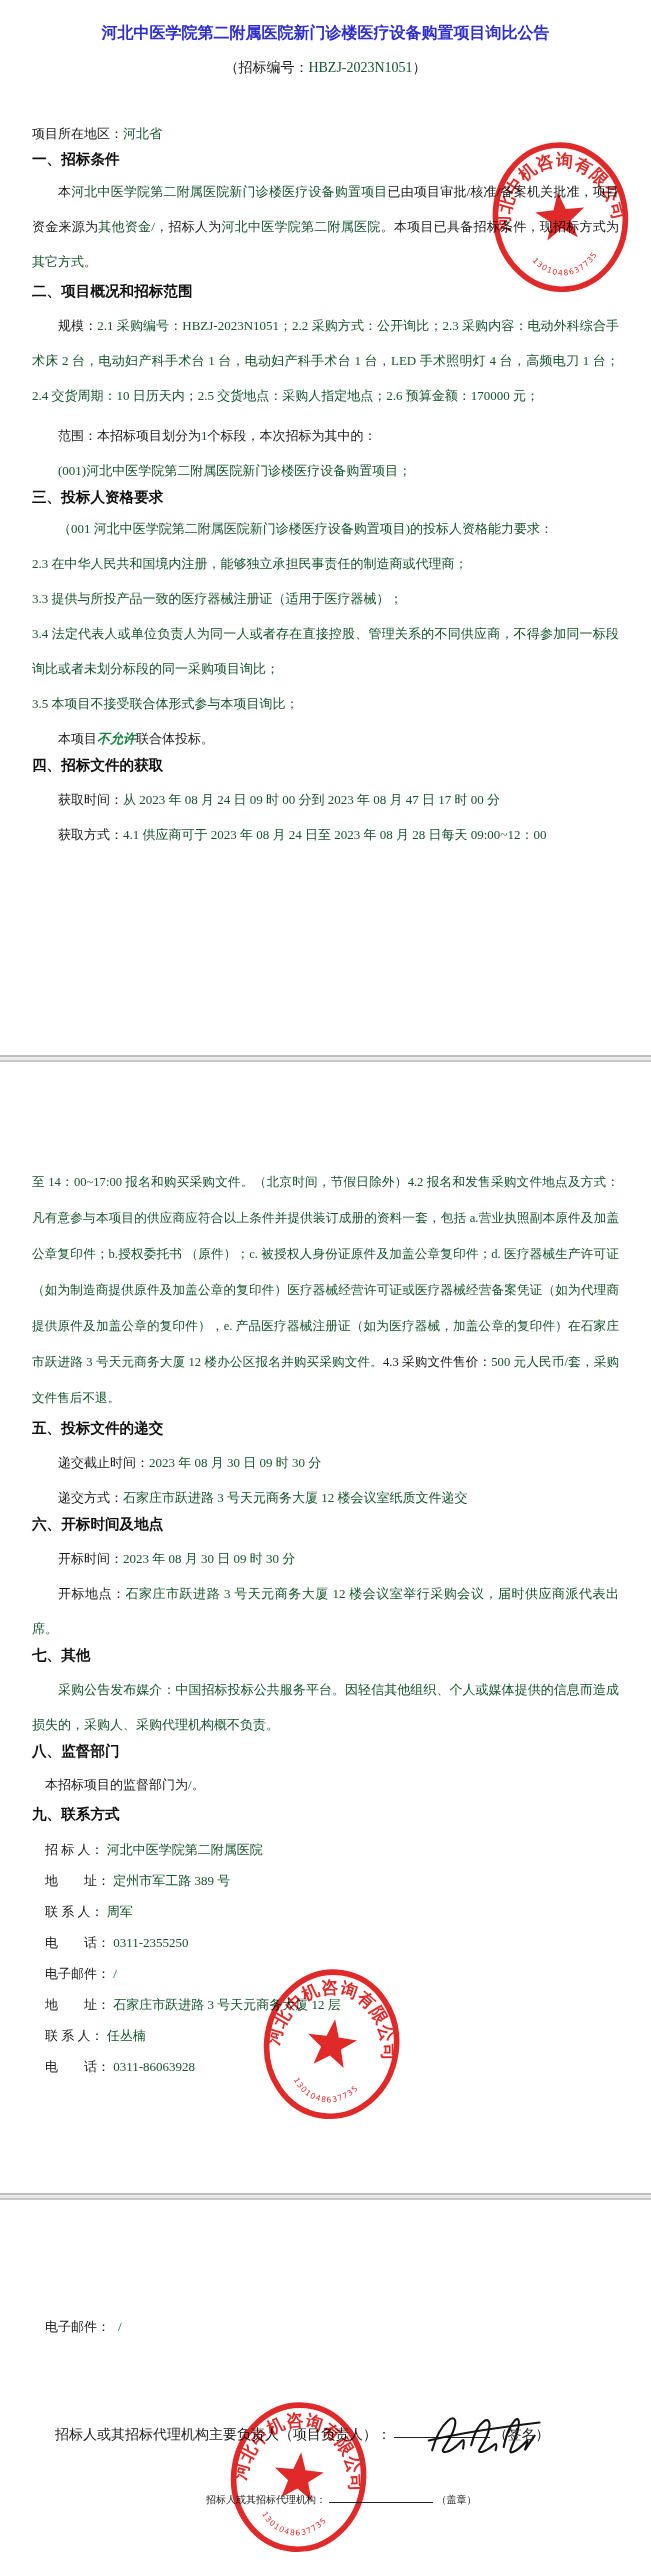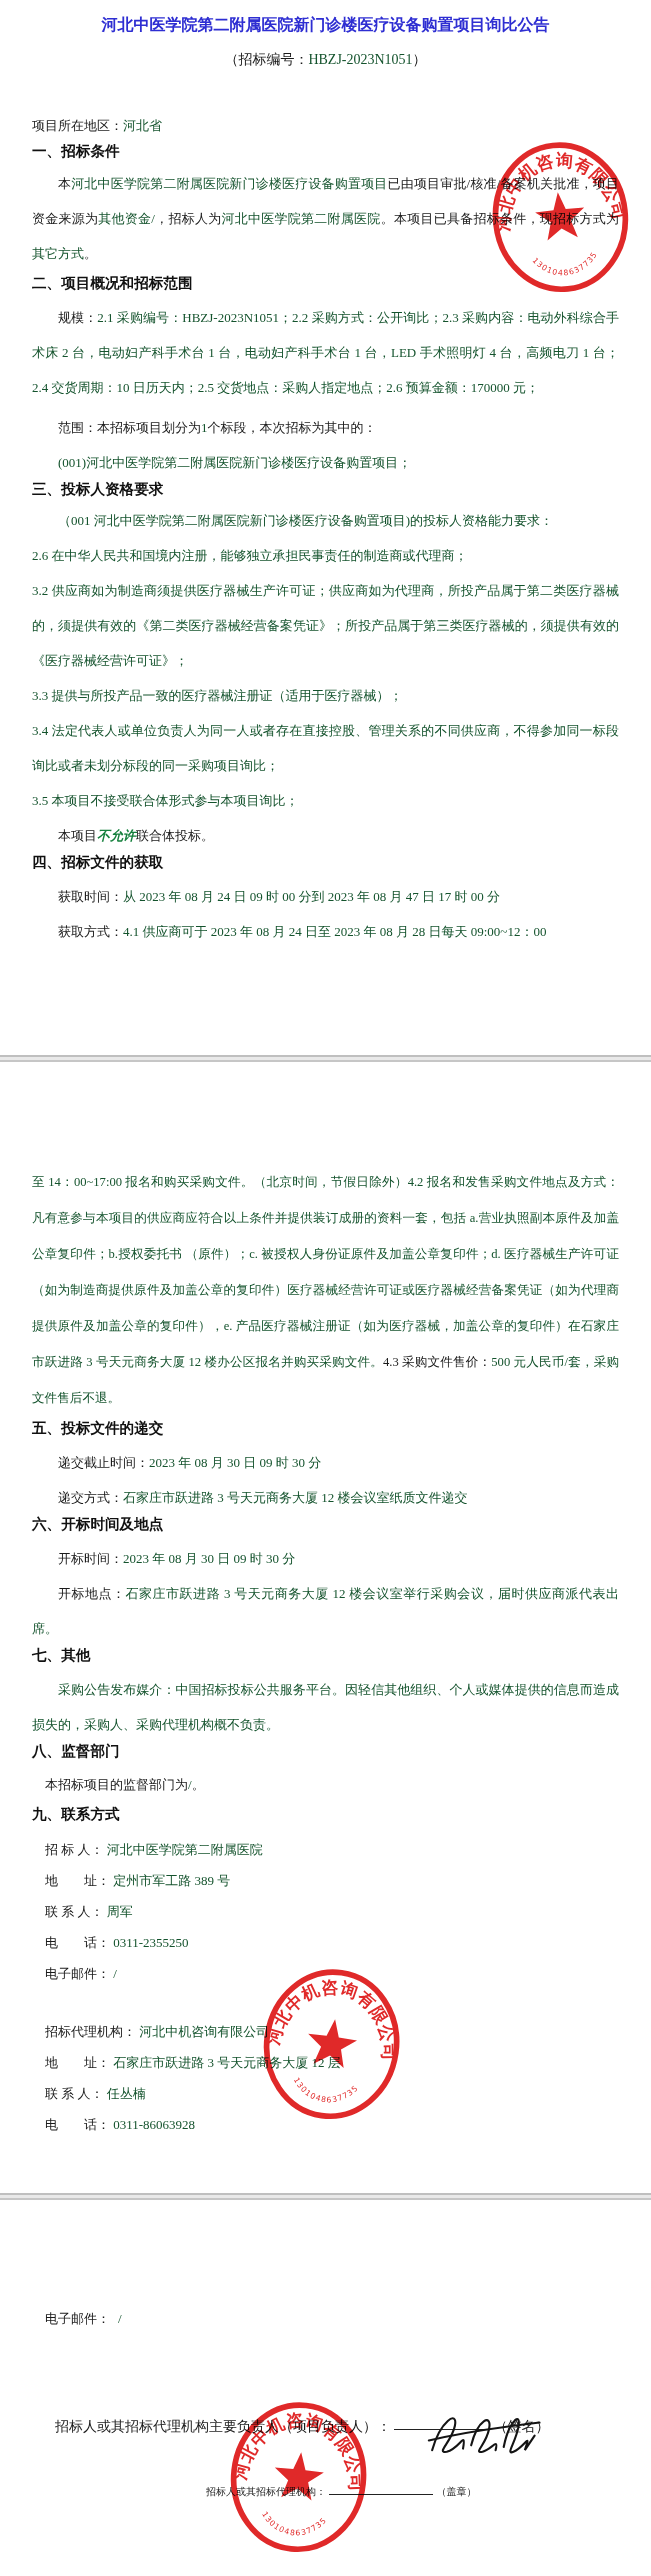--- a/index.html
+++ b/index.html
@@ -2,21 +2,21 @@
 <html style="font-size:13px"><head>
 <meta charset="utf-8">
 <style>
   html,body{margin:0;padding:0;background:#ffffff;}
   .doc{
     position:relative;width:651px;height:2576px;background:#fff;
     font-family:"Liberation Serif","DejaVu Serif",serif;
     color:#1a1a1a;font-size:13px;overflow:hidden;
   }
   .page{position:absolute;left:0;width:651px;}
-  .inner{padding:0 32px;}
+  .inner{padding:8px 32px;}
   .title{padding-top:13px;text-align:center;font-size:16px;font-weight:bold;color:#2e2ed2;line-height:24px;}
   .subtitle{margin-top:12px;text-align:center;font-size:14px;line-height:21px;}
   .region{margin-top:46px;line-height:19.5px;}
   .h{font-weight:bold;font-size:14.6px;line-height:19.5px;margin-top:6px;color:#111;}
   .p{line-height:35px;text-align:justify;}
   .mt6{margin-top:4.9px;} .mt8{margin-top:6.5px;} .mt4{margin-top:3.2px;} .mt0{margin-top:0;}
   .ind{text-indent:26px;}
   .ind1{text-indent:13px;}
   .seg-k{color:#1a1a1a;text-align:right;}
   .seg-b{color:#14532d;}
@@ -54,22 +54,21 @@
       <div class="h">一、招标条件</div>
       <div class="p ind mt6"><span class="seg-k">本</span><span class="seg-b">河北中医学院第二附属医院新门诊楼医疗设备购置项目</span><span class="seg-k">已由项目审批/核准/备案机关批准，项目资金来源为</span><span class="seg-b">其他资金/</span><span class="seg-k">，招标人为</span><span class="seg-b">河北中医学院第二附属医院</span><span class="seg-k">。本项目已具备招标条件，现招标方式为</span><span class="seg-b">其它方式</span><span class="seg-k">。</span></div>
 
       <div class="h mt4">二、项目概况和招标范围</div>
       <div class="p ind mt8"><span class="seg-k">规模：</span><span class="seg-b">2.1 采购编号：HBZJ-2023N1051；2.2 采购方式：公开询比；2.3 采购内容：电动外科综合手术床 2 台，电动妇产科手术台 1 台，电动妇产科手术台 1 台，LED 手术照明灯 4 台，高频电刀 1 台；2.4 交货周期：10 日历天内；2.5 交货地点：采购人指定地点；2.6 预算金额：170000 元；</span></div>
       <div class="p ind mt6"><span class="seg-k">范围：本招标项目划分为</span><span class="seg-b">1</span><span class="seg-k">个标段，本次招标为其中的：</span></div>
       <div class="p ind mt0"><span class="seg-b">(001)河北中医学院第二附属医院新门诊楼医疗设备购置项目；</span></div>
 
       <div class="h mt0">三、投标人资格要求</div>
       <div class="p ind mt4"><span class="seg-b">（001 河北中医学院第二附属医院新门诊楼医疗设备购置项目)的投标人资格能力要求：</span></div>
-      <div class="p mt0"><span class="seg-b">2.6 在中华人民共和国境内注册，能够独立承担民事责任的制造商或代理商；</span></div>
-      <div class="p mt0"><span class="seg-b">3.2 供应商如为制造商须提供医疗器械生产许可证；供应商如为代理商，所投产品属于第二类医疗器械的，须提供有效的《第二类医疗器械经营备案凭证》；所投产品属于第三类医疗器械的，须提供有效的《医疗器械经营许可证》；</span></div>
+      <div class="p mt0"><span class="seg-b">2.3 在中华人民共和国境内注册，能够独立承担民事责任的制造商或代理商；</span></div>
       <div class="p mt0"><span class="seg-b">3.3 提供与所投产品一致的医疗器械注册证（适用于医疗器械）；</span></div>
       <div class="p mt0"><span class="seg-b">3.4 法定代表人或单位负责人为同一人或者存在直接控股、管理关系的不同供应商，不得参加同一标段询比或者未划分标段的同一采购项目询比；</span></div>
       <div class="p mt0"><span class="seg-b">3.5 本项目不接受联合体形式参与本项目询比；</span></div>
       <div class="p ind mt0"><span class="seg-k">本项目</span><span class="seg-bi">不允许</span><span class="seg-k">联合体投标。</span></div>
 
       <div class="h mt0">四、招标文件的获取</div>
       <div class="p ind mt8"><span class="seg-k">获取时间：</span><span class="seg-b">从 2023 年 08 月 24 日 09 时 00 分到 2023 年 08 月 47 日 17 时 00 分</span></div>
       <div class="p ind mt0"><span class="seg-k">获取方式：</span><span class="seg-b">4.1 供应商可于 2023 年 08 月 24 日至 2023 年 08 月 28 日每天 09:00~12：00</span></div>
     </div>
   </div>
@@ -95,21 +94,20 @@
       <div class="p ind1 mt6"><span class="seg-k">本招标项目的监督部门为</span><span class="seg-b">/</span><span class="seg-k">。</span></div>
 
       <div class="h mt4">九、联系方式</div>
 
       <div class="crow" style="margin-top:16px;"><span class="seg-k">招 标 人：</span><span class="seg-b">河北中医学院第二附属医院</span></div>
       <div class="crow"><span class="seg-k">地　　址：</span><span class="seg-b">定州市军工路 389 号</span></div>
       <div class="crow"><span class="seg-k">联 系 人：</span><span class="seg-b">周军</span></div>
       <div class="crow"><span class="seg-k">电　　话：</span><span class="seg-b">0311-2355250</span></div>
       <div class="crow"><span class="seg-k">电子邮件：</span><span class="seg-b">/</span></div>
 
-      <div class="crow agency-gap"><span class="seg-k">招标代理机构：</span><span class="seg-b">河北中机咨询有限公司</span></div>
       <div class="crow"><span class="seg-k">地　　址：</span><span class="seg-b">石家庄市跃进路 3 号天元商务大厦 12 层</span></div>
       <div class="crow"><span class="seg-k">联 系 人：</span><span class="seg-b">任丛楠</span></div>
       <div class="crow"><span class="seg-k">电　　话：</span><span class="seg-b">0311-86063928</span></div>
     </div>
   </div>
 
   <div class="pagebreak" style="top:2193px;"></div>
 
   <div class="page" style="top:2200px;height:376px;">
     <div class="inner">

